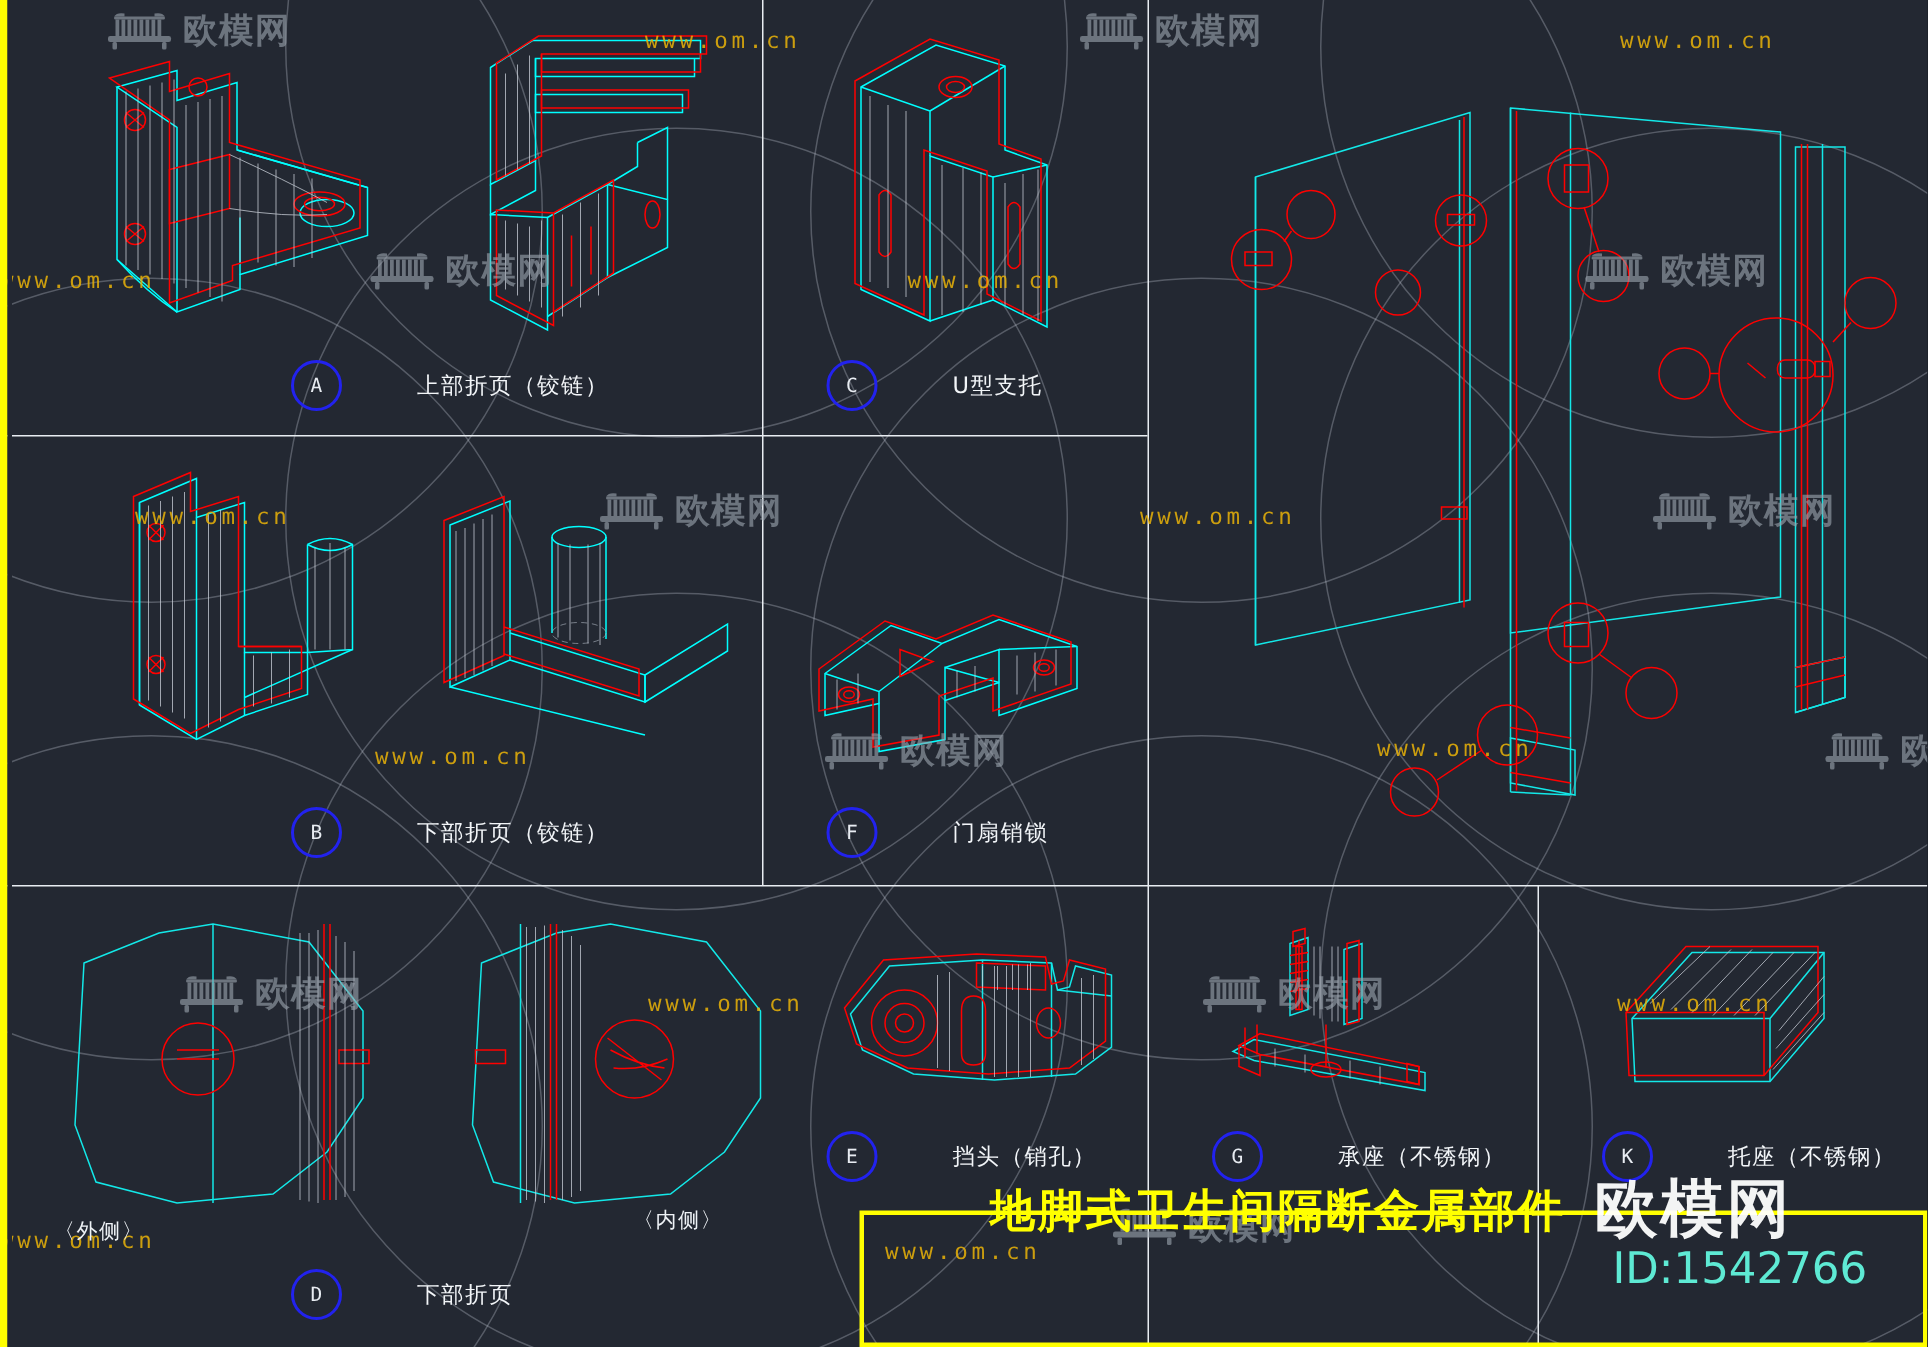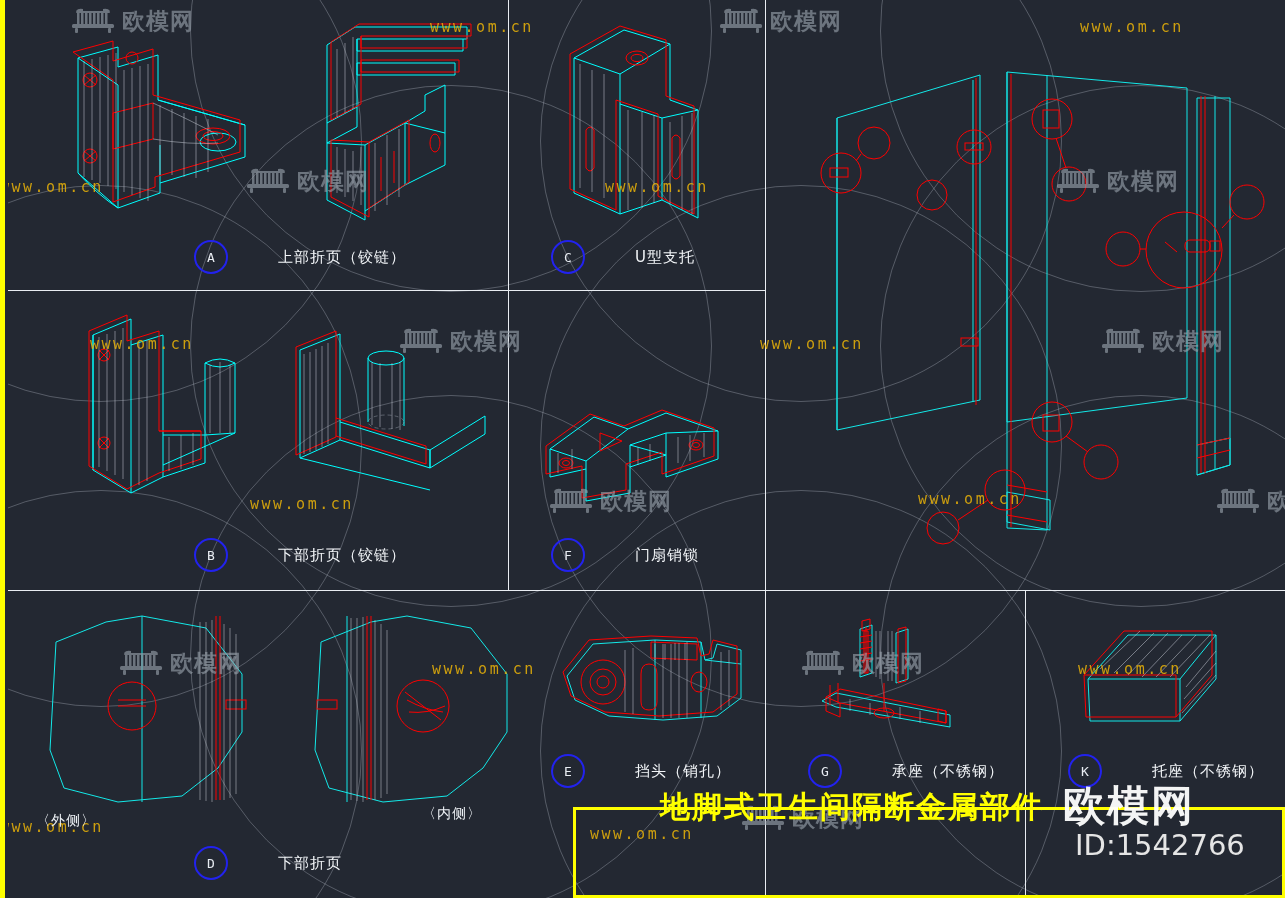--- a/index.html
+++ b/index.html
@@ -61,21 +61,21 @@
   #title-bar{
     position:absolute;left:573px;top:807px;width:712px;height:91px;
     border:3px solid #ffff00;box-sizing:border-box;background:transparent;
   }
   #title-text{
     position:absolute;left:660px;top:787px;color:#ffff00;
     font-size:30px;font-weight:700;letter-spacing:2px;white-space:nowrap;
     font-family:"DejaVu Sans","Liberation Sans",sans-serif;
   }
   #id-text{
-    position:absolute;left:1075px;top:828px;color:#e5e5e5;
+    position:absolute;left:1075px;top:828px;color:#5eead4;
     font-size:29px;letter-spacing:0px;white-space:nowrap;
     font-family:"DejaVu Sans","Liberation Sans",sans-serif;
   }
   #big-wm{
     position:absolute;left:1063px;top:778px;color:#ffffff;opacity:.95;
     font-size:42px;font-weight:700;letter-spacing:2px;white-space:nowrap;
     font-family:"DejaVu Sans","Liberation Sans",sans-serif;
   }
 </style>
 </head>

